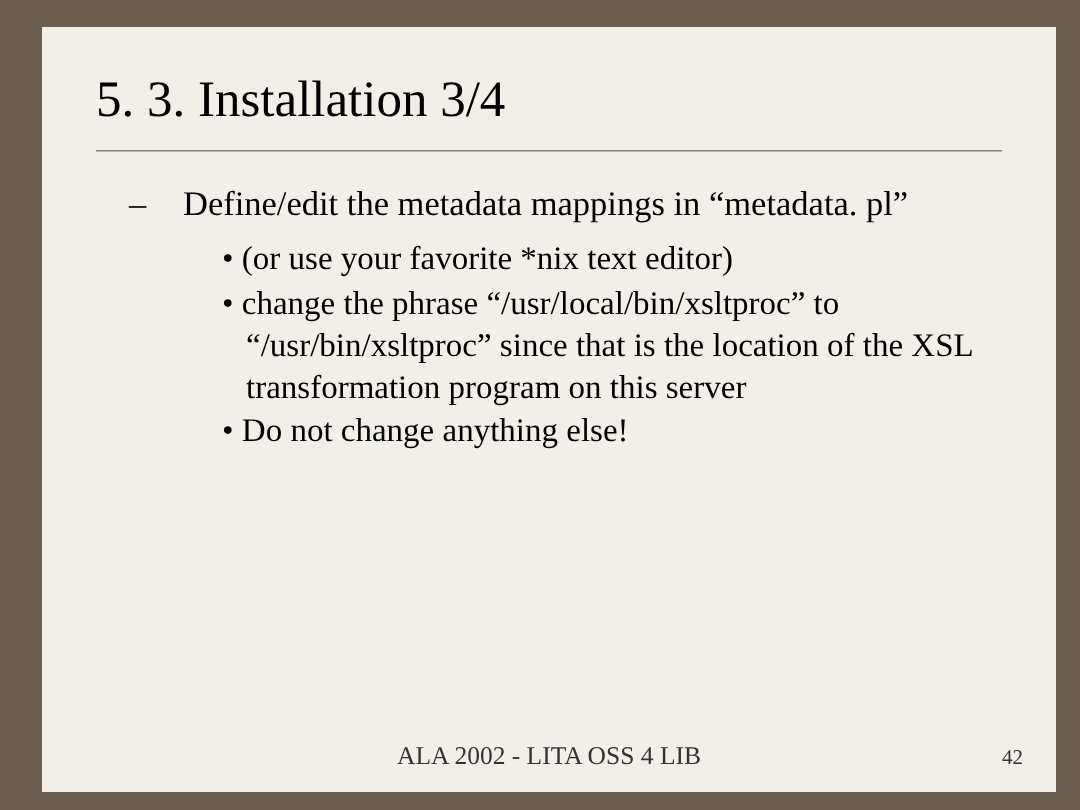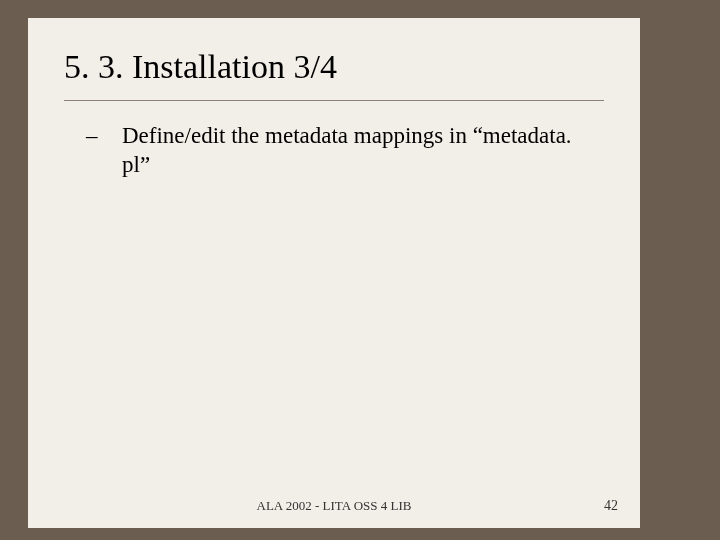--- a/index.html
+++ b/index.html
@@ -6,21 +6,21 @@
   html, body { width: 720px; height: 540px; }
   body {
     background: #6b5d4f;
     font-family: "Times New Roman", Times, serif;
     color: #000;
   }
   .slide {
     position: absolute;
     left: 28px;
     top: 18px;
-    width: 612px;
+    width: 676px;
     height: 510px;
     background: #f2eee8;
     padding: 30px 36px 18px 36px;
   }
   .title {
     font-size: 34px;
     font-weight: 400;
     margin-bottom: 14px;
   }
   .hr {
@@ -58,21 +58,21 @@
   }
   .bullets li::before {
     content: "• ";
   }
   .footer {
     position: absolute;
     bottom: 14px;
     left: 0;
     width: 100%;
     text-align: center;
-    font-size: 13px;
+    font-size: 17px;
     color: #333;
   }
   .pagenum {
     position: absolute;
     bottom: 14px;
     right: 22px;
     font-size: 14px;
     color: #333;
   }
 </style>
@@ -81,17 +81,22 @@
 
 <div class="slide">
 
   <h1 class="title">5. 3. Installation 3/4</h1>
   <hr class="hr">
 
   <div class="body">
     <div class="dash-item">
       <span class="dash">–</span><span>Define/edit the metadata mappings in “metadata. pl”</span>
     </div>
+    <ul class="bullets">
+      <li>(or use your favorite *nix text editor)</li>
+      <li>change the phrase “/usr/local/bin/xsltproc” to “/usr/bin/xsltproc” since that is the location of the XSL transformation program on this server</li>
+      <li>Do not change anything else!</li>
+    </ul>
   </div>
 
   <div class="footer">ALA 2002 - LITA OSS 4 LIB</div>
   <div class="pagenum">42</div>
 </div>
 
 </body></html>

